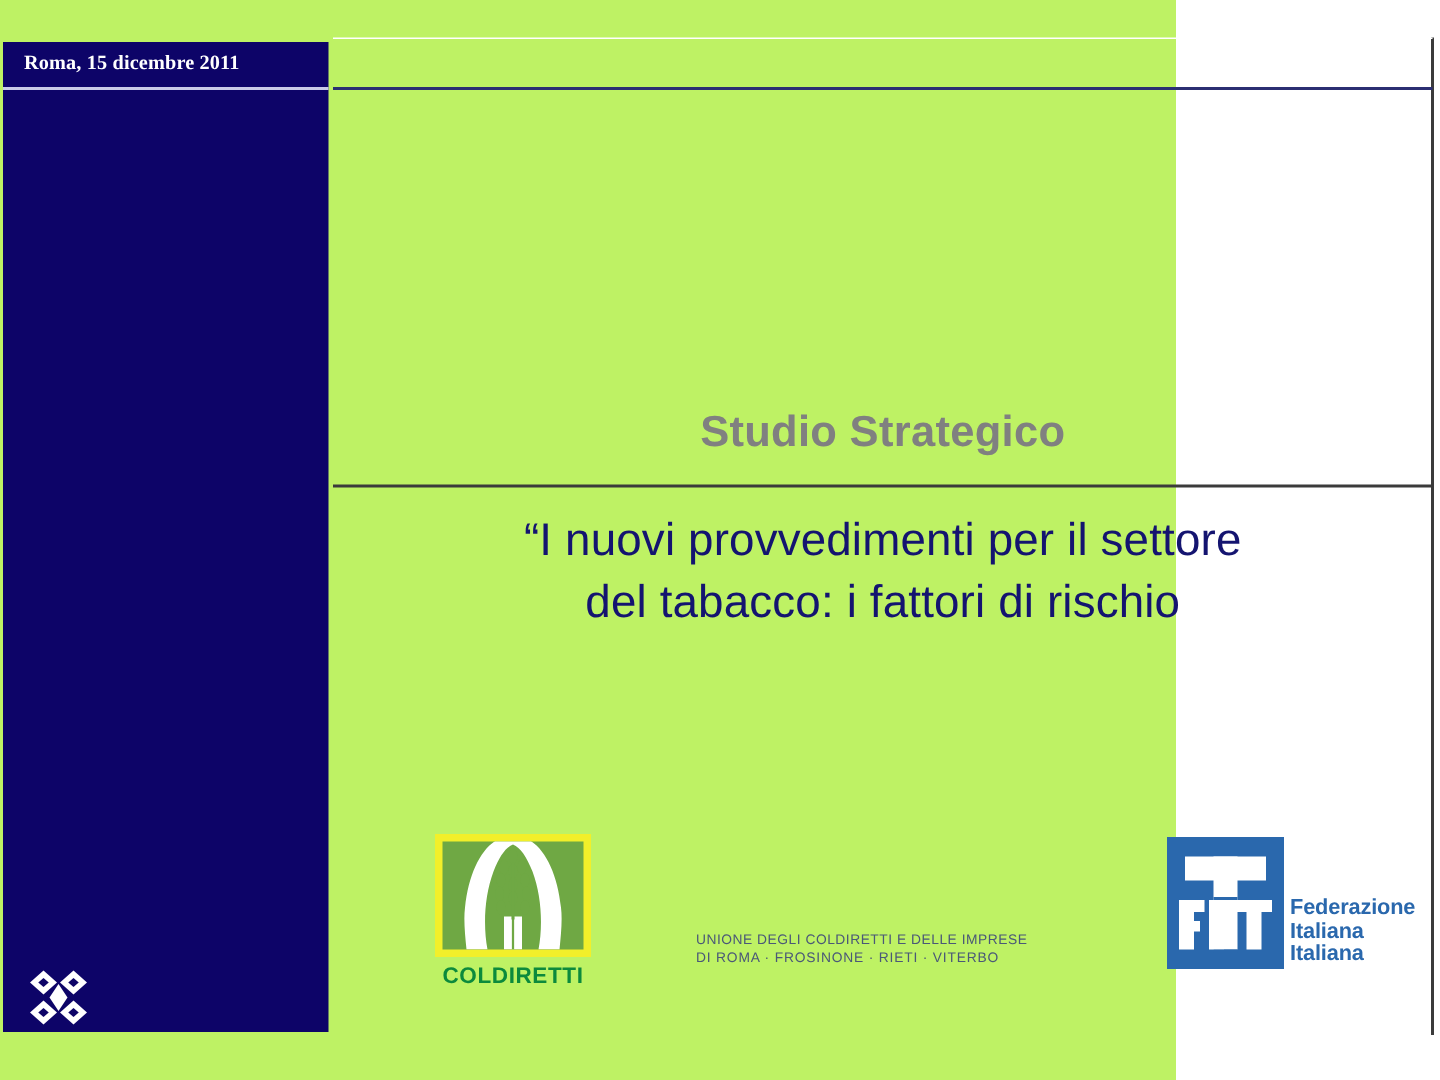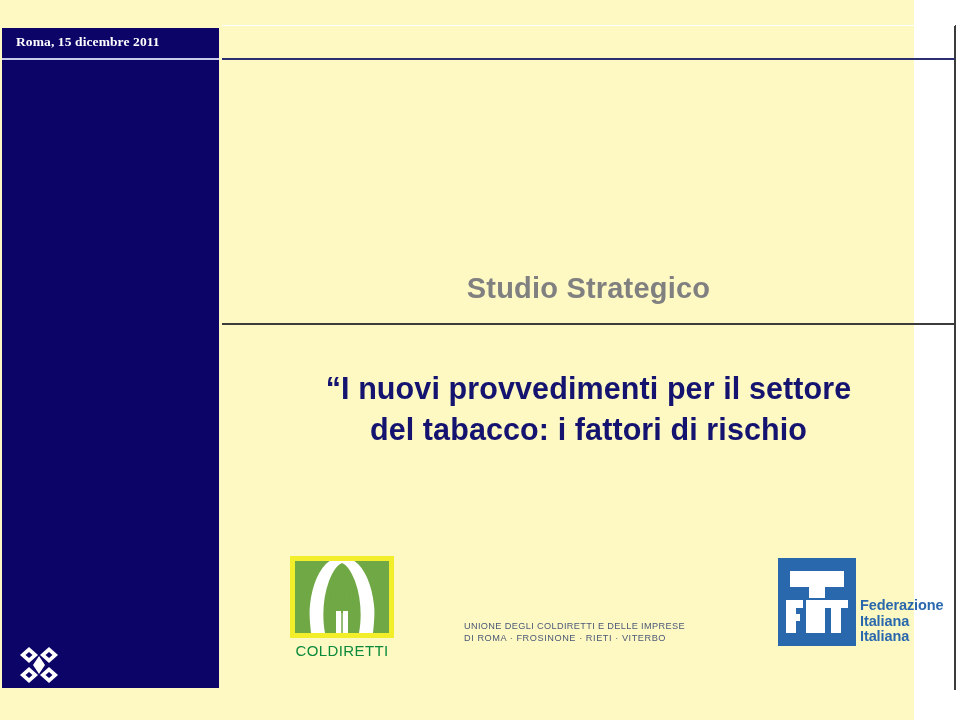--- a/index.html
+++ b/index.html
@@ -1,60 +1,60 @@
 <!DOCTYPE html>
 <html><head>
 <meta charset="utf-8">
 <style>
   html,body{margin:0;padding:0;background:#ffffff;}
   body{width:960px;height:720px;overflow:hidden;
        font-family:"Liberation Sans",sans-serif;}
 
-  .slide{position:relative;width:914px;height:720px;background:#fef9c3;}
+  .slide{position:relative;width:784px;height:720px;background:#bef264;}
 
   
   .frame-right{position:absolute;left:954px;top:25px;width:2px;height:665px;background:#3b3b3b;}
   .frame-top-right{position:absolute;left:222px;top:25px;width:733px;height:1px;background:#ffffff;}
 
   
   .panel{position:absolute;left:2px;top:28px;width:217px;height:660px;background:#0d0468;}
   .panel-date{position:absolute;left:0;top:0;width:217px;height:30px;}
   .panel-date span{position:absolute;left:14px;top:6px;color:#ffffff;
       font-family:"Liberation Serif",serif;font-weight:bold;font-size:13.5px;letter-spacing:0.1px;}
   .panel-rule{position:absolute;left:0;top:30px;width:217px;height:2px;background:#c9cbe8;}
 
   
   .rule-top{position:absolute;left:222px;top:58px;width:733px;height:1.5px;background:#2b2f72;}
   .rule-mid{position:absolute;left:222px;top:323px;width:733px;height:1.5px;background:#3b3b3b;}
 
   
   .subtitle{position:absolute;left:222px;top:272px;width:733px;text-align:center;
       color:#808080;font-weight:bold;font-size:29px;letter-spacing:0.2px;}
   .title{position:absolute;left:232px;top:340px;width:713px;text-align:center;
-      color:#141470;font-weight:bold;font-size:30.5px;line-height:41px;letter-spacing:0.1px;margin-top:28px;}
+      color:#141470;font-weight:normal;font-size:30.5px;line-height:41px;letter-spacing:0.1px;}
 
   
   .ambro{position:absolute;left:16px;top:612px;width:190px;height:52px;}
   .ambro-mark{position:absolute;left:0;top:5px;width:42px;height:40px;}
   .ambro-txt{position:absolute;left:48px;top:0;width:142px;text-align:center;}
   .ambro-l1{color:#ffffff;font-family:"Liberation Serif",serif;font-weight:bold;font-size:13.5px;
       line-height:17px;white-space:nowrap;}
   .ambro-bar{width:134px;height:1px;background:#ffffff;margin:2px auto 2px auto;}
   .ambro-l2{color:#ffffff;font-family:"Liberation Serif",serif;font-weight:bold;font-size:17px;
       line-height:20px;white-space:nowrap;}
 
   
   .logos{position:absolute;left:222px;top:548px;width:733px;height:125px;}
 
   
   .cold{position:absolute;left:68px;top:8px;width:112px;height:112px;}
   .cold-box{position:absolute;left:0;top:0;width:104px;height:82px;background:#6fa844;
       border:5px solid #f2ef2a;box-sizing:border-box;}
   .cold-name{position:absolute;left:0;top:86px;width:104px;text-align:center;color:#0c8a3c;
-      font-weight:normal;font-size:15px;letter-spacing:0.4px;}
+      font-weight:bold;font-size:15px;letter-spacing:0.4px;}
 
   
   .uni{position:absolute;left:240px;top:42px;width:232px;height:62px;}
   .uni-row{position:absolute;left:0;top:0;display:flex;align-items:center;}
   .uni-word{font-size:26px;color:#2d3a63;letter-spacing:-0.3px;line-height:28px;}
   .uni-word b{font-weight:bold;}
   .uni-word i{font-style:normal;font-weight:400;}
   .uni-sub1{position:absolute;left:2px;top:31px;width:228px;color:#4a5878;
       font-size:9.2px;letter-spacing:0.35px;white-space:nowrap;}
   .uni-sub2{position:absolute;left:2px;top:43px;width:228px;color:#4a5878;

